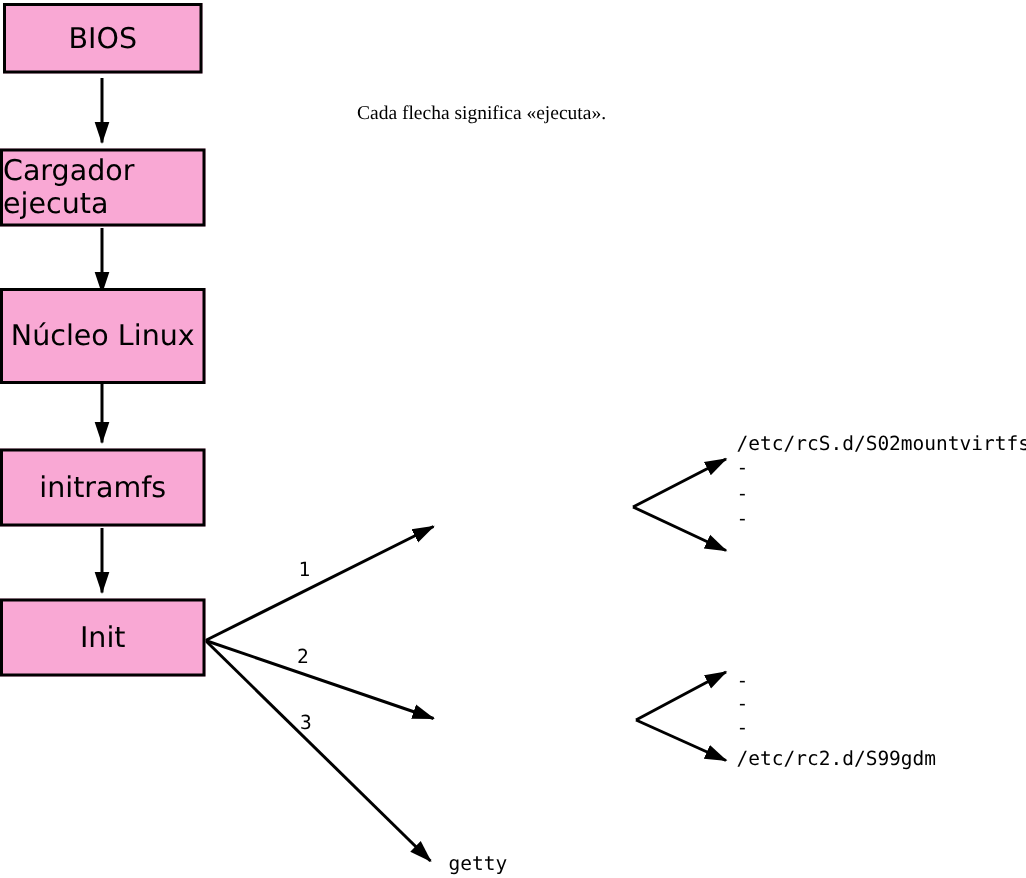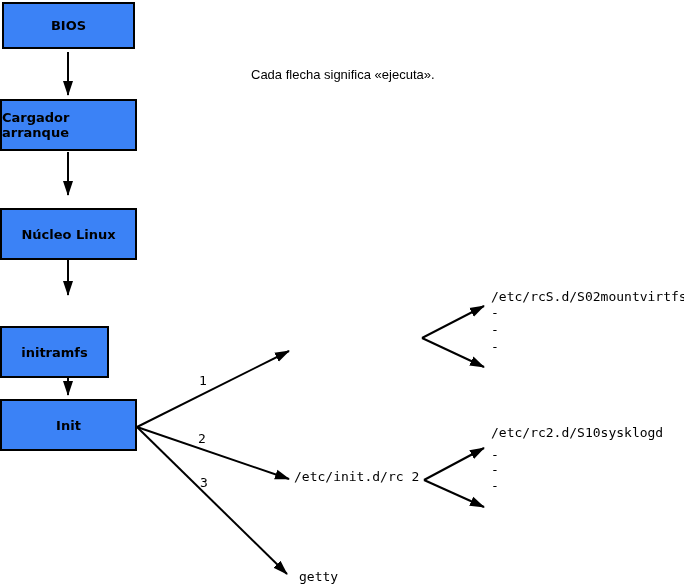--- a/index.html
+++ b/index.html
@@ -24,41 +24,39 @@
     height: 585px;
   }
   #arrow-layer line {
     stroke: #000000;
     stroke-width: 2;
   }
   .box {
     position: absolute;
     box-sizing: border-box;
     border: 2px solid #000000;
-    background: #3b82f6;
+    background: #f9a8d4;
     display: flex;
     align-items: center;
     justify-content: center;
-    font-size: 13px;
+    font-size: 19px;
     color: #000000;
-    font-weight: bold;
   }
   .label {
     position: absolute;
     font-size: 13px;
     line-height: 14px;
     white-space: pre;
     color: #000000;
   }
   .mono {
     font-family: "DejaVu Sans Mono", "Liberation Mono", monospace;
   }
   .sans {
-    font-family: Liberation Sans, sans-serif;
-    margin-left: 13px;
+    font-family: Liberation Serif, serif;
   }
 </style>
 </head>
 <body>
 
 <div id="canvas">
 
   <svg id="arrow-layer" viewBox="0 0 684 585" xmlns="http://www.w3.org/2000/svg">
     <defs>
       <marker id="arr" markerUnits="userSpaceOnUse" markerWidth="16" markerHeight="12" refX="14" refY="6" orient="auto">
@@ -78,35 +76,34 @@
     <line x1="422" y1="338" x2="484" y2="306" marker-end="url(#arr)"></line>
     <line x1="422" y1="338" x2="484" y2="367" marker-end="url(#arr)"></line>
 
     <line x1="424" y1="480" x2="484" y2="448" marker-end="url(#arr)"></line>
     <line x1="424" y1="480" x2="484" y2="507" marker-end="url(#arr)"></line>
   </svg>
 
   <div class="label sans" style="left:238px; top:68px;">Cada flecha significa «ejecuta».</div>
 
   <div class="box" style="left:2px;  top:2px;   width:133px; height:47px;">BIOS</div>
-  <div class="box" style="left:0px;  top:99px;  width:137px; height:52px;">Cargador arranque</div>
-  <div class="box" style="left:0px;  top:208px; width:137px; height:52px;text-align:right;">Núcleo Linux</div>
-  <div class="box" style="left:0px;  top:299px; width:109px; height:52px;margin-top:27px;">initramfs</div>
+  <div class="box" style="left:0px;  top:99px;  width:137px; height:52px;">Cargador ejecuta</div>
+  <div class="box" style="left:0px;  top:192px; width:137px; height:64px;text-align:right;">Núcleo Linux</div>
+  <div class="box" style="left:0px;  top:299px; width:137px; height:52px;">initramfs</div>
   <div class="box" style="left:0px;  top:399px; width:137px; height:52px;">Init</div>
 
   <div class="label mono" style="left:199px; top:374px;">1</div>
   <div class="label mono" style="left:198px; top:432px;">2</div>
   <div class="label mono" style="left:200px; top:476px;">3</div>
 
-  <div class="label mono" style="left:294px; top:470px;">/etc/init.d/rc 2</div>
   <div class="label mono" style="left:299px; top:570px;text-align:right;">getty</div>
 
   <div class="label mono" style="left:491px; top:290px;">/etc/rcS.d/S02mountvirtfs</div>
   <div class="label mono" style="left:491px; top:306px;">-</div>
   <div class="label mono" style="left:491px; top:323px;">-</div>
   <div class="label mono" style="left:491px; top:340px;">-</div>
 
-  <div class="label mono" style="left:491px; top:426px;">/etc/rc2.d/S10sysklogd</div>
   <div class="label mono" style="left:491px; top:448px;">-</div>
   <div class="label mono" style="left:491px; top:463px;">-</div>
   <div class="label mono" style="left:491px; top:479px;">-</div>
+  <div class="label mono" style="left:491px; top:500px;">/etc/rc2.d/S99gdm</div>
 
 </div>
 
 </body></html>

